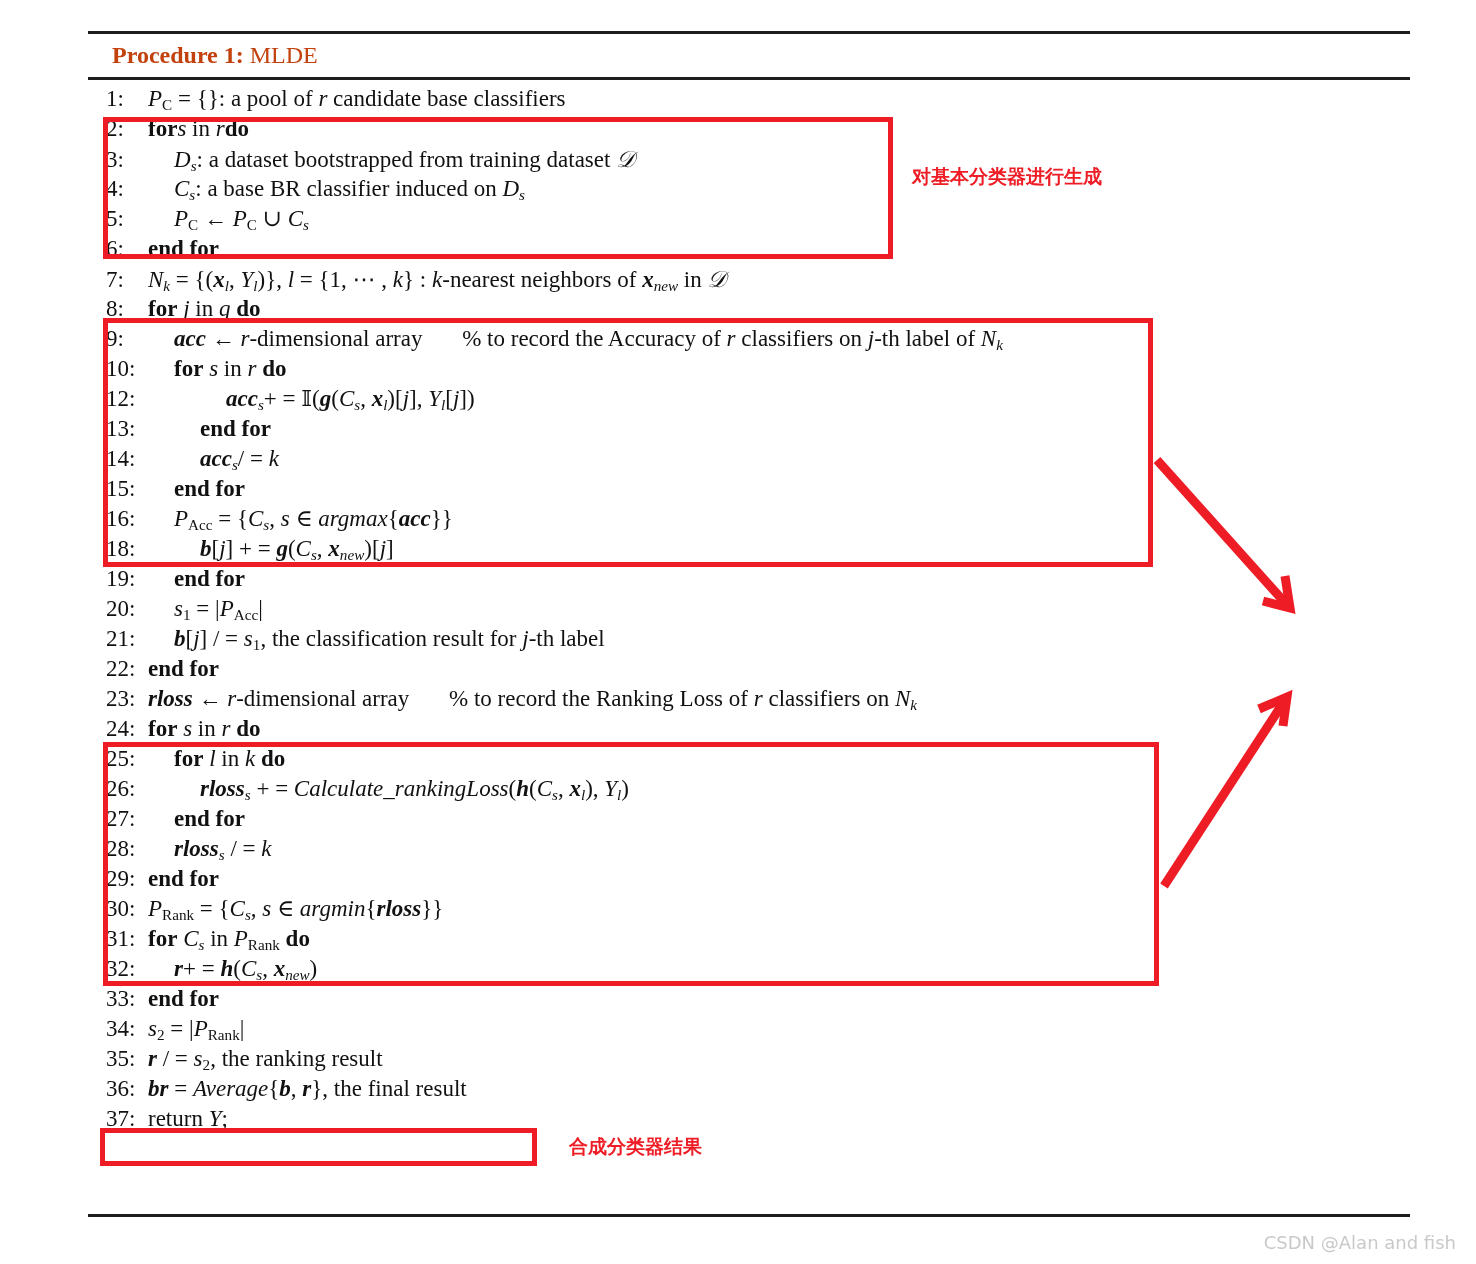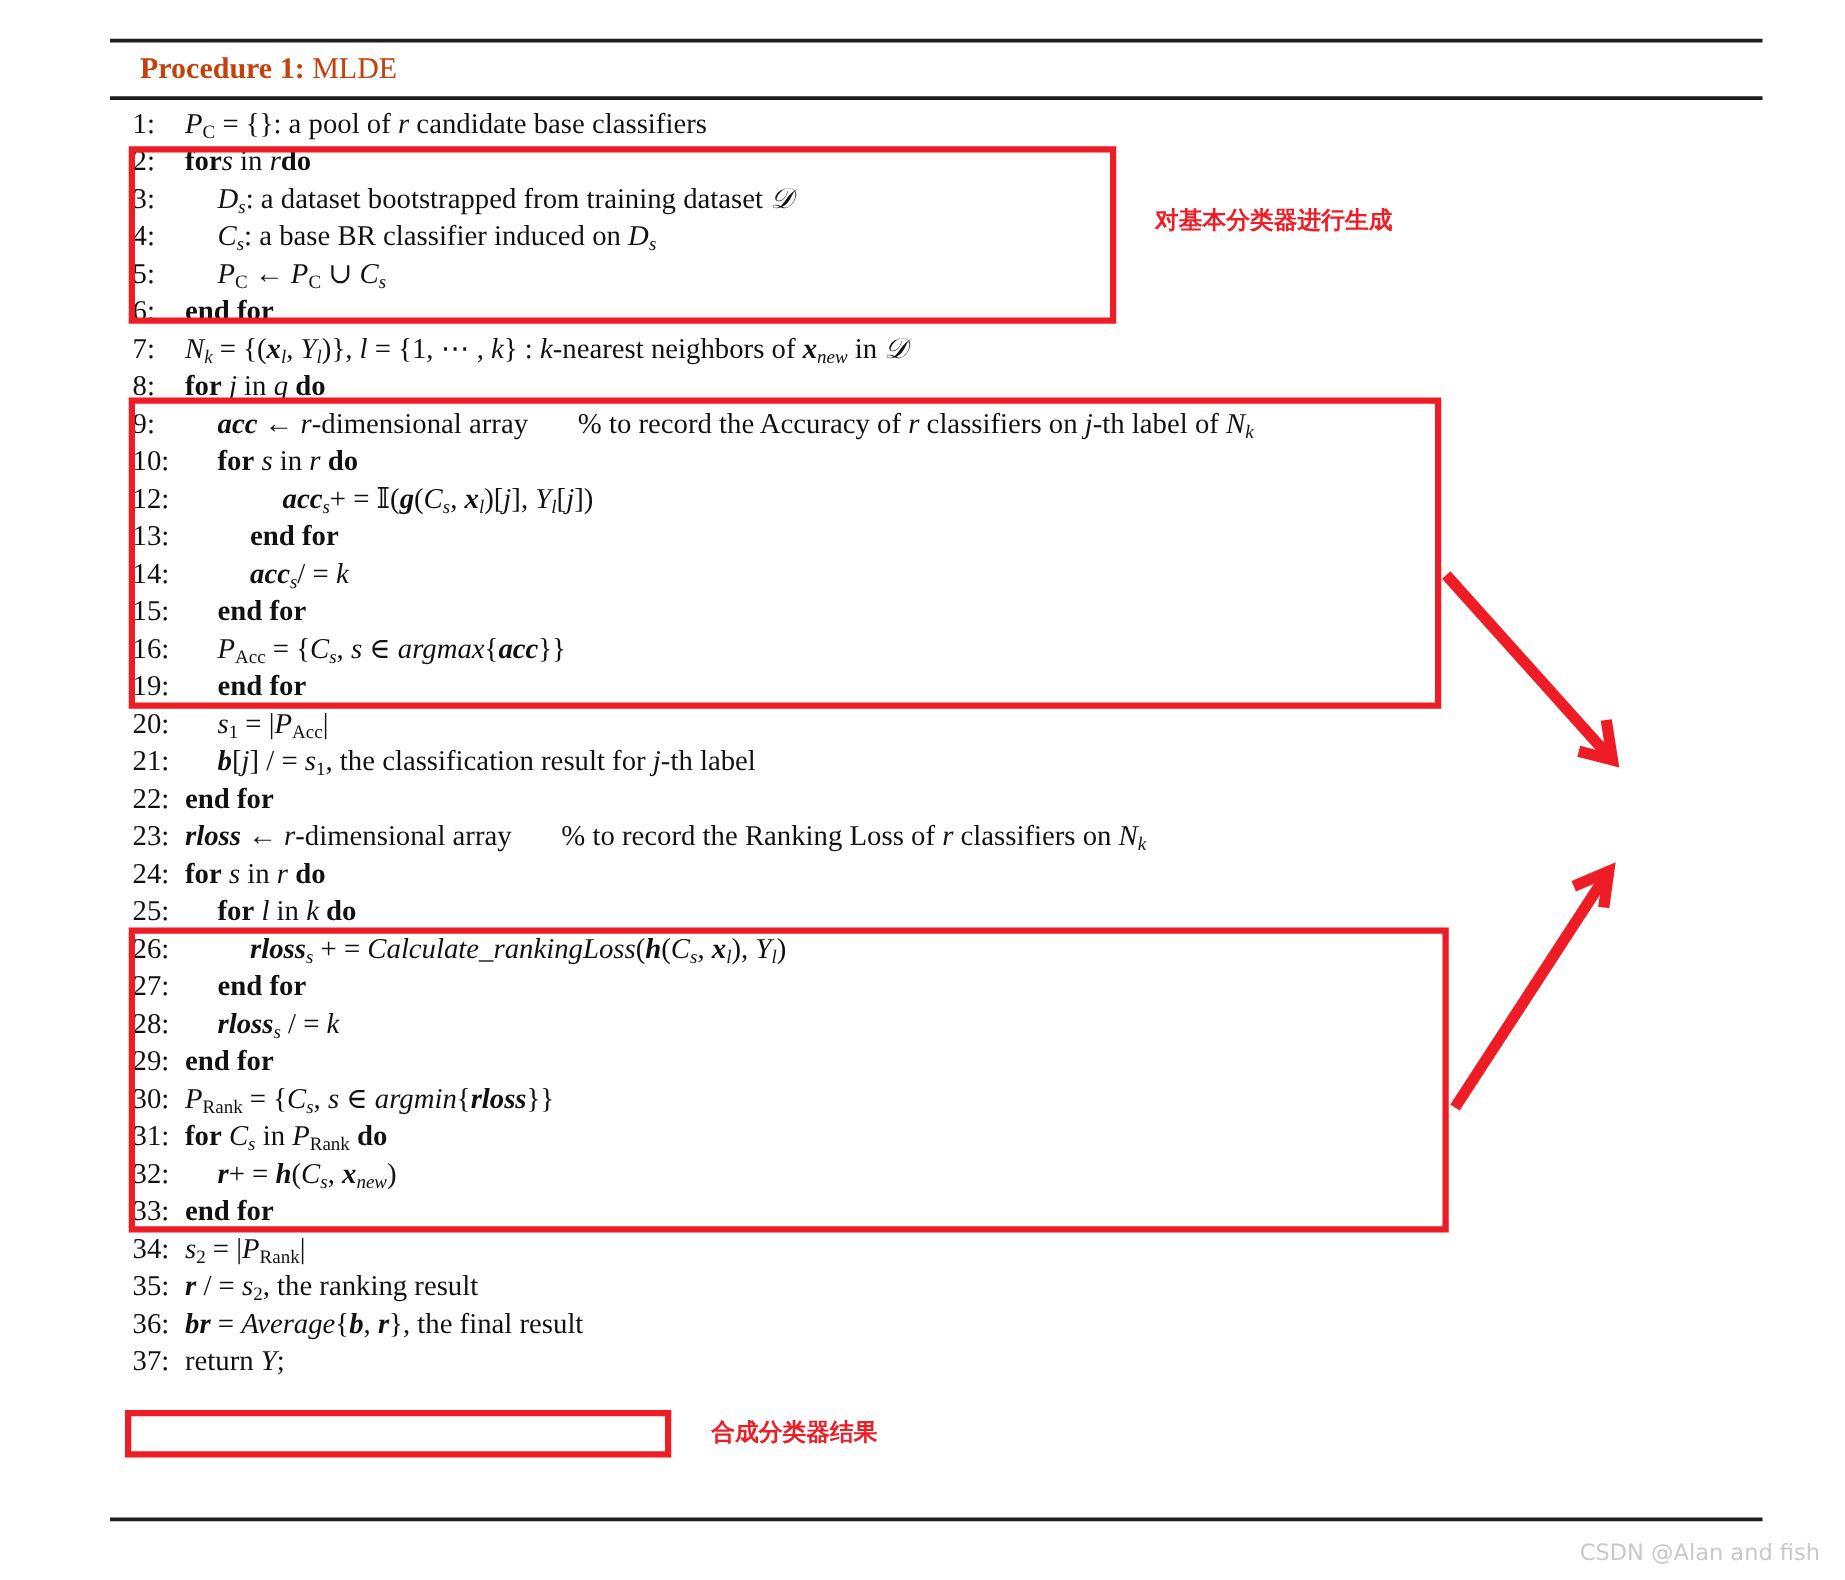--- a/index.html
+++ b/index.html
@@ -191,20 +191,23 @@
 
     <div class="line">
       <span class="num">15:</span><span class="body-txt i1"><span class="bf">end for</span></span>
     </div>
 
     <div class="line">
       <span class="num">16:</span><span class="body-txt i1"><span class="it">P<sub class="upr">Acc</sub></span> = {<span class="it">C<sub>s</sub></span>, <span class="it">s</span> ∈ <span class="it">argmax</span>{<span class="bi">acc</span>}}</span>
     </div>
 
 
+    <div class="line">
+      <span class="num">18:</span><span class="body-txt i2"><span class="bi">b</span>[<span class="it">j</span>] + = <span class="bi">g</span>(<span class="it">C<sub>s</sub></span>, <span class="bi">x</span><sub>new</sub>)[<span class="it">j</span>]</span>
+    </div>
 
     <div class="line">
       <span class="num">19:</span><span class="body-txt i1"><span class="bf">end for</span></span>
     </div>
 
     <div class="line">
       <span class="num">20:</span><span class="body-txt i1"><span class="it">s</span><sub class="upr">1</sub> = |<span class="it">P<sub class="upr">Acc</sub></span>|</span>
     </div>
 
     <div class="line">
@@ -284,20 +287,20 @@
 
   <svg class="arrows" viewBox="0 0 1476 1264" xmlns="http://www.w3.org/2000/svg">
     <g stroke="#ee1c25" stroke-width="9" fill="none" stroke-linecap="butt">
       <line x1="1157" y1="460" x2="1288" y2="606"></line>
       <polyline points="1263,601 1290,608 1285,576" stroke-linejoin="miter"></polyline>
       <line x1="1164" y1="886" x2="1285" y2="700"></line>
       <polyline points="1259,709 1287,697 1283,726" stroke-linejoin="miter"></polyline>
     </g>
   </svg>
 
-  <div class="redtext" style="left:912px; top:160px;margin-left:12px;">对基本分类器进行生成</div>
+  <div class="redtext" style="left:912px; top:160px;">对基本分类器进行生成</div>
 
 
   <div class="redtext" style="left:557px; top:1131px; line-height:30px;margin-left:12px;">合成分类器结果</div>
 
   <div class="watermark">CSDN @Alan and fish</div>
 
 </div>
 
 </body></html>

